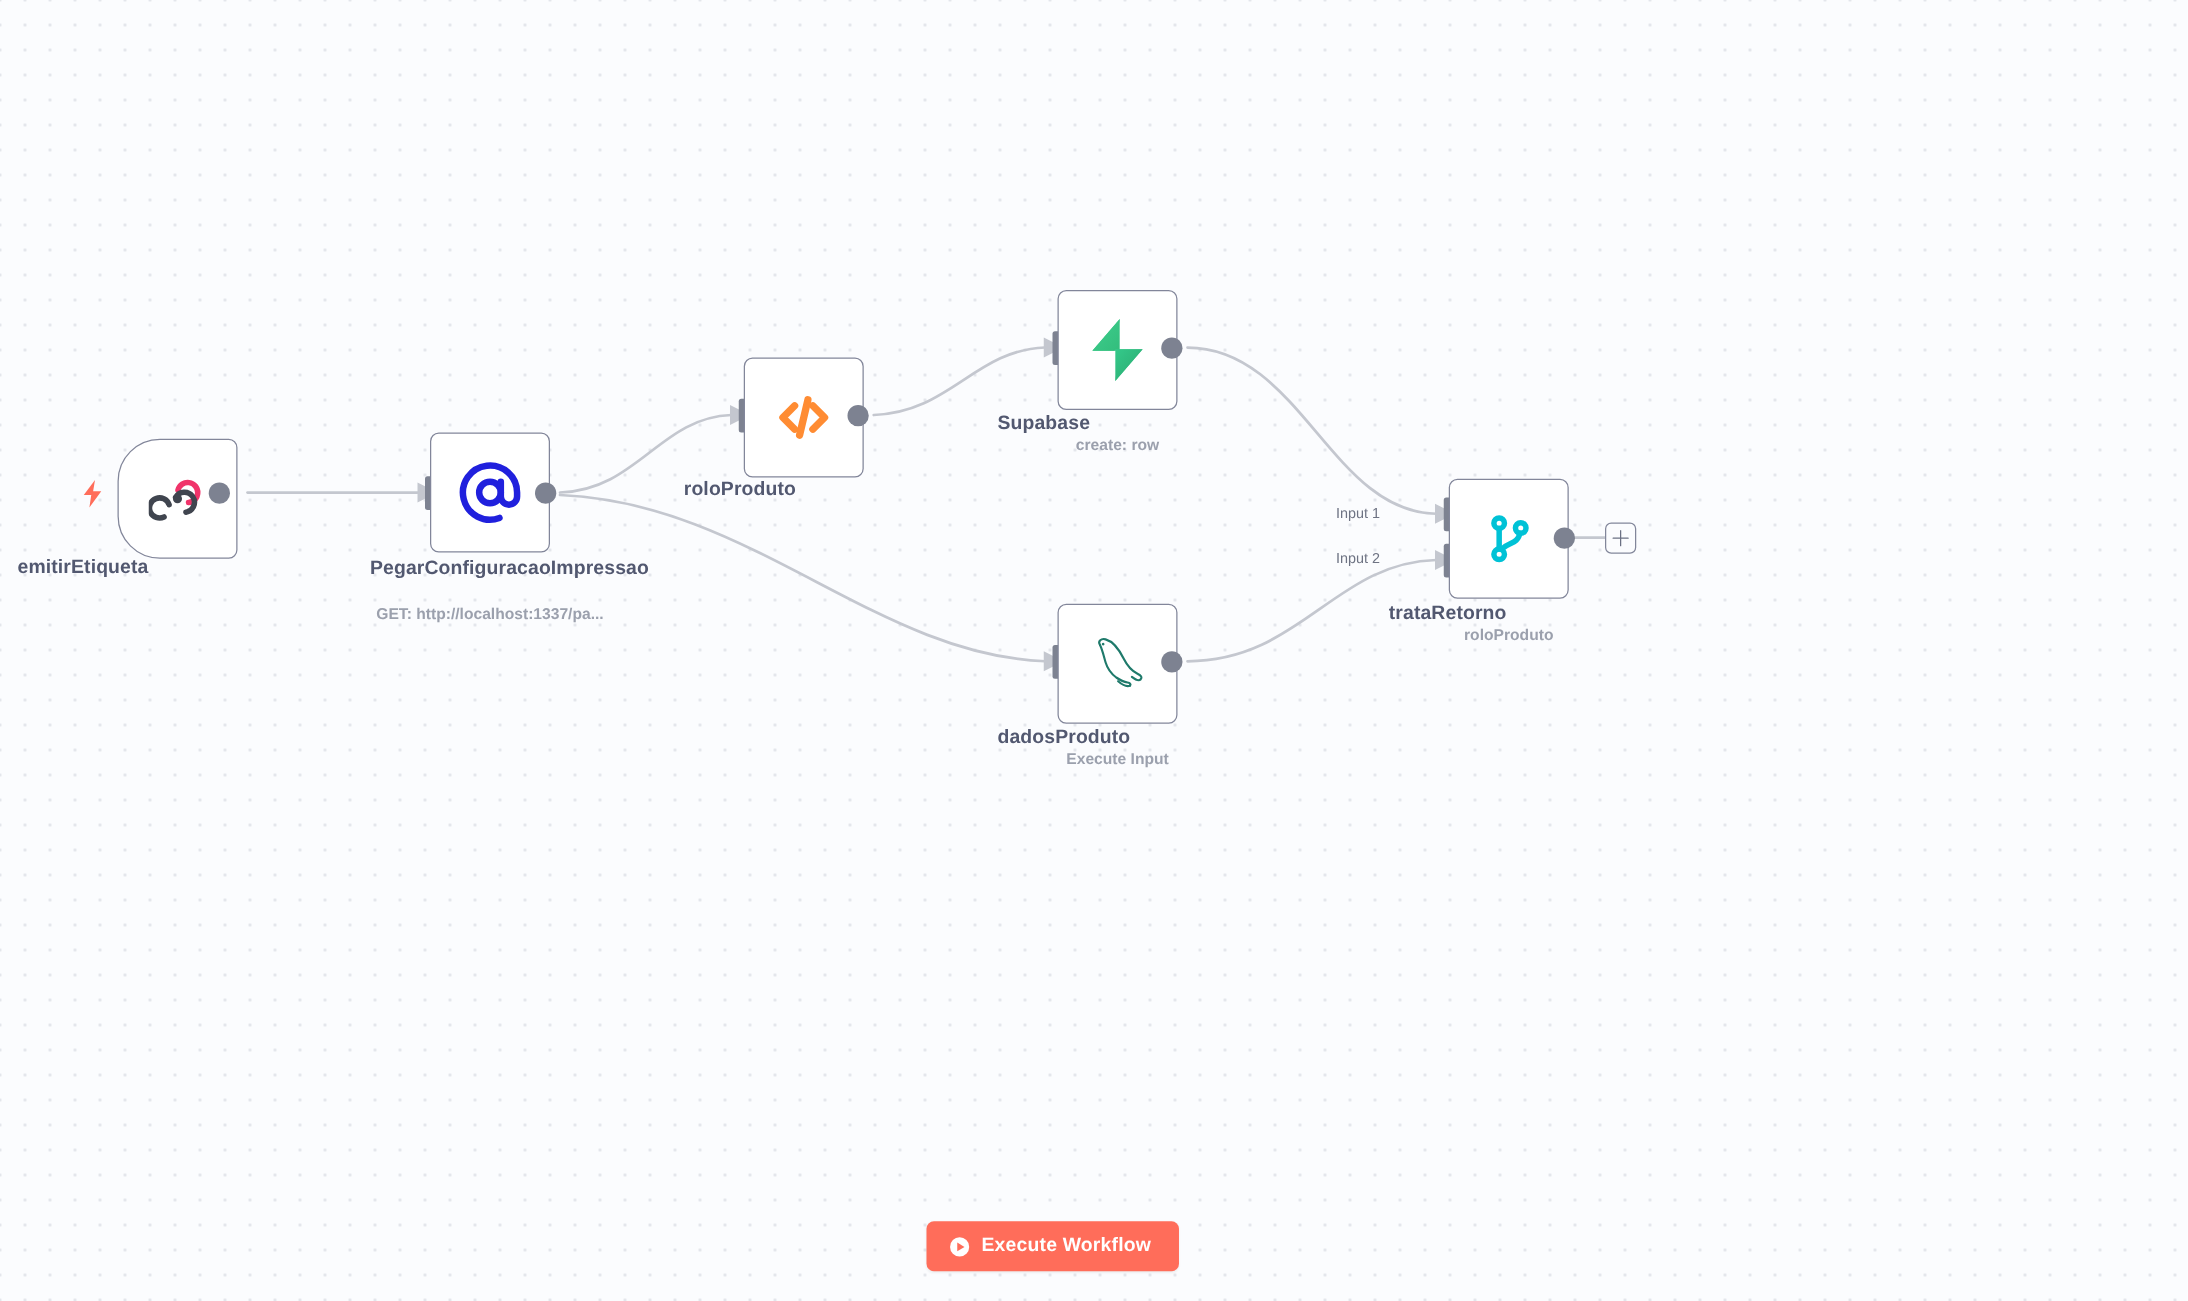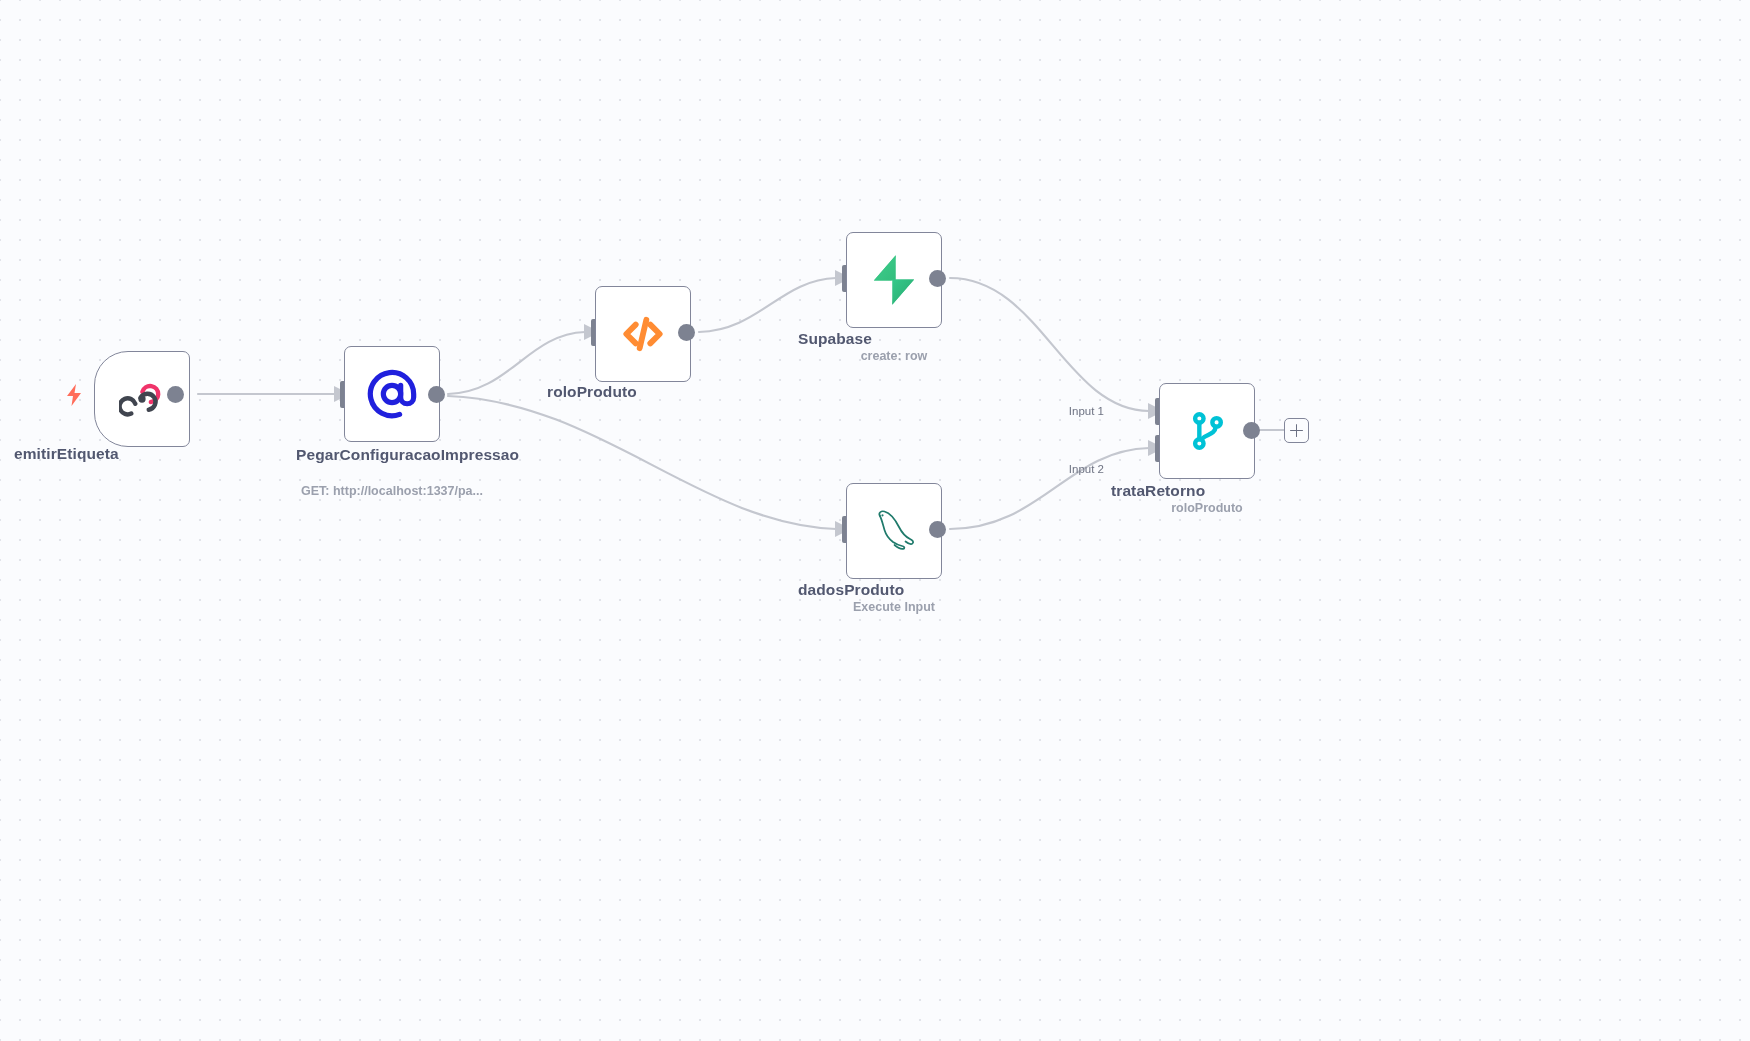--- a/index.html
+++ b/index.html
@@ -265,21 +265,21 @@
       </svg>
     </span>
   </div>
   <div class="out-dot" style="left:929px; top:521px;"></div>
   <div class="node-label" style="left:798px; top:581px; width:192px;">dadosProduto</div>
   <div class="node-sublabel" style="left:788px; top:600px; width:212px;">Execute Input</div>
 
   <div class="port-label" style="left:1026px; top:405px; width:78px;">Input 1</div>
   <div class="in-bar" style="left:1155px; top:398px;"></div>
 
-  <div class="port-label" style="left:1026px; top:463px; width:78px;">Input 2</div>
+  <div class="port-label" style="left:1026px; top:441px; width:78px;">Input 2</div>
   <div class="in-bar" style="left:1155px; top:435px;"></div>
 
   <div class="node" style="left:1159px; top:383px;">
     <span class="glyph">
       <svg width="46" height="46" viewBox="0 0 24 24" fill="none" stroke="#00c2d6" stroke-width="2.3" stroke-linecap="round" stroke-linejoin="round">
         <circle cx="8" cy="5.5" r="2.2"></circle>
         <circle cx="8" cy="18.5" r="2.2"></circle>
         <circle cx="17" cy="7.5" r="2.2"></circle>
         <path d="M8 7.7 L8 16.3"></path>
         <path d="M16.6 9.7 C16 14 12 13.5 9.6 15.9"></path>
@@ -288,14 +288,23 @@
   </div>
   <div class="out-dot" style="left:1243px; top:422px;"></div>
   <div class="node-label" style="left:1111px; top:482px; width:192px;">trataRetorno</div>
   <div class="node-sublabel" style="left:1101px; top:501px; width:212px;">roloProduto</div>
 
   <div class="add-btn" style="left:1284px; top:418px;">
     <span class="plus-h"></span>
     <span class="plus-v"></span>
   </div>
 
+  <button id="execute-workflow-button">
+    <span class="play">
+      <svg width="17" height="17" viewBox="0 0 20 20">
+        <circle cx="10" cy="10" r="9" fill="#ffffff"></circle>
+        <polygon points="7.8,5.8 14.6,10 7.8,14.2" fill="#ff6d5a"></polygon>
+      </svg>
+    </span>
+    <span>Execute Workflow</span>
+  </button>
 
 </div>
 
 </body></html>

